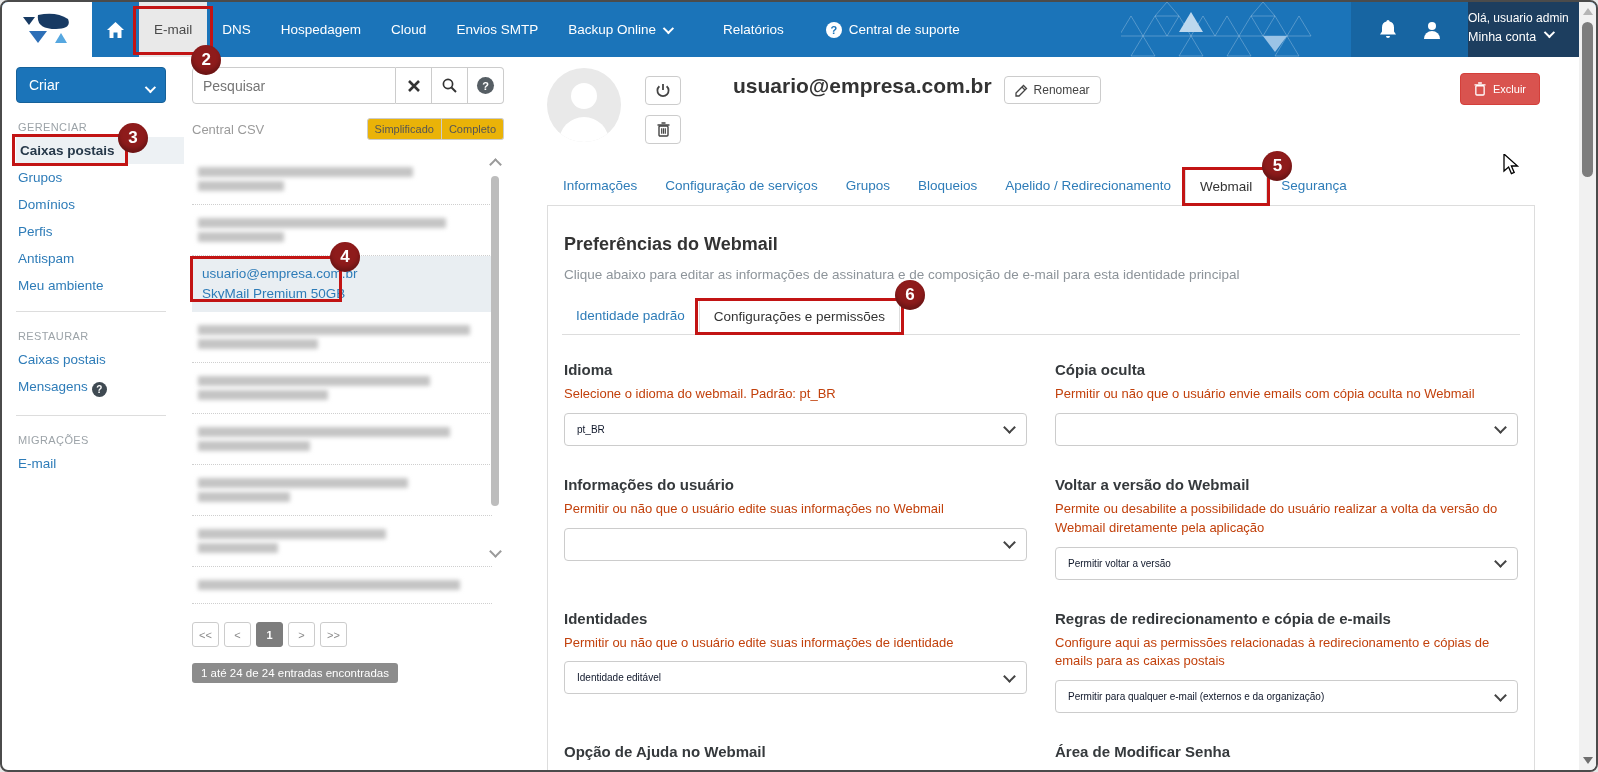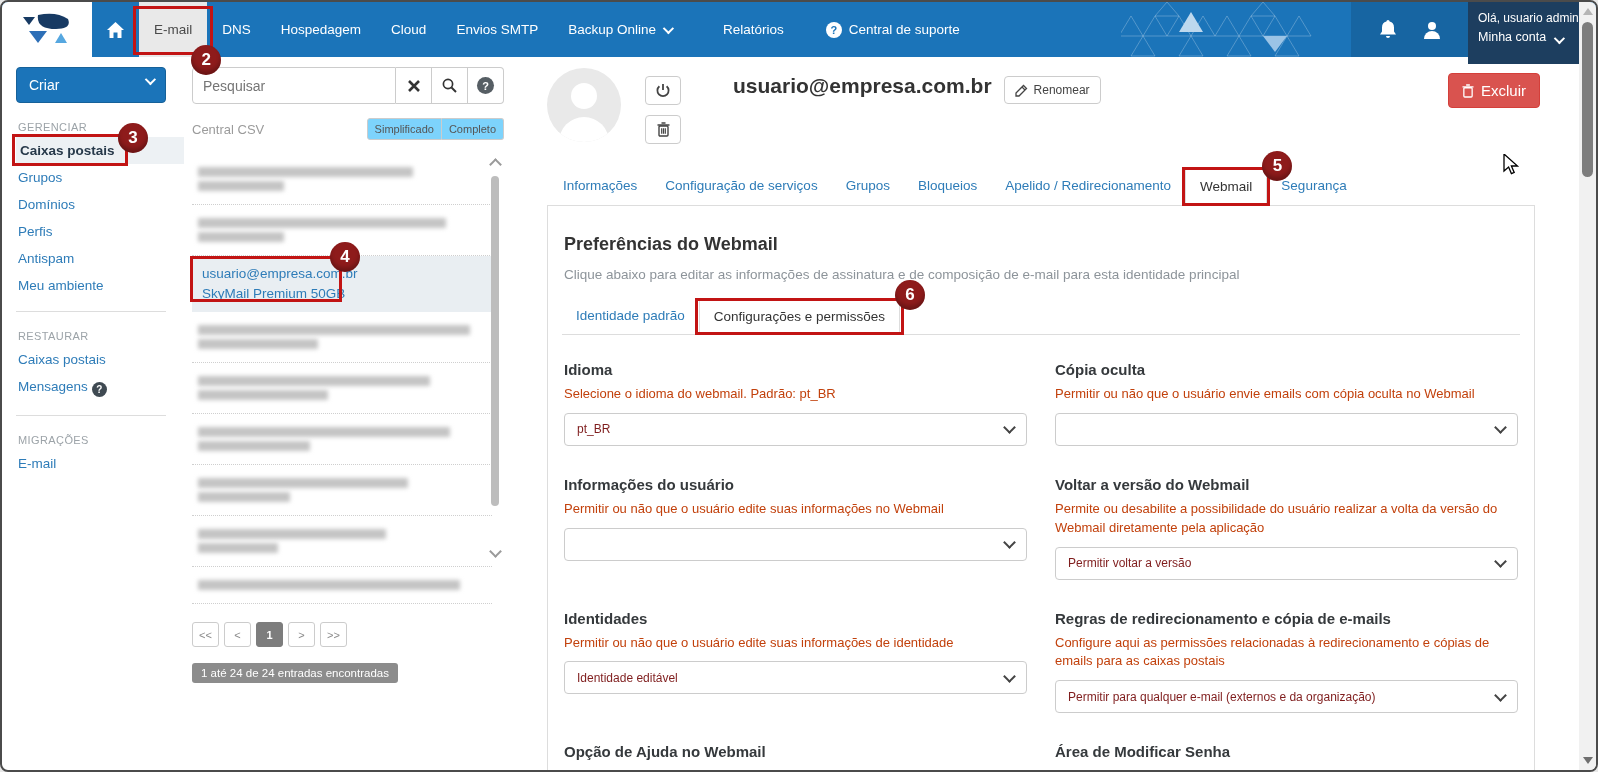--- a/index.html
+++ b/index.html
@@ -26,40 +26,40 @@
   .help-circ {
     width:16px; height:16px; border-radius:50%; background:#fff; color:#1b74b9;
     font-size:11px; font-weight:bold; display:flex; align-items:center; justify-content:center;
   }
   .nav-deco { position:absolute; right:245px; top:0; width:230px; height:55px; opacity:.9; }
   .nav-icon-zone {
     position:absolute; right:128px; top:0; width:117px; height:55px;
     background:rgba(0,0,0,.12); display:flex; align-items:center; justify-content:center; gap:26px;
   }
   .account-panel {
-    position:absolute; right:17px; top:0; width:111px; height:62px;
-    background:#1d3e5f; color:#fff; padding:9px 10px; font-size:12px; cursor:pointer;
+    position:absolute; right:17px; top:0; width:111px; height:55px;
+    background:#1d3e5f; color:#fff; padding:9px 0; font-size:12px; cursor:pointer;
   }
   .account-panel .line1 { white-space:nowrap; }
-  .account-panel .line2 { margin-top:5px; font-size:12.5px; display:flex; align-items:flex-end; gap:8px; }
+  .account-panel .line2 { margin-top:5px; font-size:12.5px; display:flex; align-items:flex-start; gap:8px; }
 
   
   .co-box { position:absolute; border:3px solid #c21414; pointer-events:none; z-index:9; }
   .co-badge {
     position:absolute; width:30px; height:30px; border-radius:50%;
     background:#8e1b1b; color:#fff; font-size:17px; font-weight:bold;
     display:flex; align-items:center; justify-content:center; z-index:10;
     box-shadow:inset 0 -4px 4px rgba(0,0,0,.25); pointer-events:none;
   }
 
   
   .sidebar { position:absolute; left:14px; top:65px; width:172px; font-size:13.5px; }
   .btn-create {
     width:150px; background:#1b74b9; color:#fff; border:1px solid #166199; border-radius:4px;
-    padding:9px 12px; font-size:14px; display:flex; align-items:flex-start; justify-content:space-between; cursor:pointer;
+    padding:9px 12px; font-size:14px; display:flex; align-items:flex-end; justify-content:space-between; cursor:pointer;
   }
   .btn-create .caret { border-color:#fff; }
   .side-section-title { color:#9ca3a8; font-size:11px; letter-spacing:.4px; margin:18px 0 4px 2px; }
   .side-item { position:relative; padding:6px 8px 6px 2px; color:#2e7cb8; cursor:pointer; }
   .side-item.active { background:#edf1f4; color:#27394a; font-weight:bold; width:168px; padding-left:4px; }
   .side-divider { border-top:1px solid #ddd; margin:12px 0 2px; width:150px; }
   .q-badge {
     display:inline-flex; width:15px; height:15px; border-radius:50%; background:#3f4a52; color:#fff;
     font-size:10px; font-weight:bold; align-items:center; justify-content:center; margin-left:4px; vertical-align:-2px;
   }
@@ -74,21 +74,21 @@
   .search-btn {
     width:36px; height:37px; background:#fff; border:1px solid #ccc; border-left:none;
     display:flex; align-items:center; justify-content:center; cursor:pointer; color:#333;
   }
   .search-btn:last-child { border-radius:0 4px 4px 0; }
   .dark-q { width:17px; height:17px; border-radius:50%; background:#565e64; color:#fff; font-size:11px; font-weight:bold; display:flex; align-items:center; justify-content:center; }
   .export-row { display:flex; align-items:center; justify-content:space-between; margin-top:14px; }
   .export-link { color:#9b9b9b; font-size:13px; cursor:pointer; }
   .toggle-btns { display:flex; }
   .mini-btn {
-    font-size:11px; color:#555; background:#7dd3fc; border:1px solid #ccc; padding:4px 7px; cursor:pointer;
+    font-size:11px; color:#555; background:#eab308; border:1px solid #ccc; padding:4px 7px; cursor:pointer;
   }
   .mini-btn:first-child { border-radius:3px 0 0 3px; }
   .mini-btn:last-child { border-radius:0 3px 3px 0; border-left:none; }
 
   .entry-list { position:relative; margin-top:14px; width:300px; }
   .entry { padding:9px 6px; border-bottom:1px dotted #cfcfcf; }
   .entry:last-child { border-bottom:none; }
   .rbar { background:#c4c4c4; border-radius:1px; height:10px; margin:4px 0; filter:blur(2.2px); }
   .entry.selected { background:#e9eef2; border-bottom:none; position:relative; padding:8px 10px; }
   .entry.selected .l1, .entry.selected .l2 { color:#2e7cb8; font-size:13.5px; line-height:20px; }
@@ -122,21 +122,21 @@
   }
   .title-wrap { display:flex; align-items:flex-start; gap:12px; margin:12px 0 0 52px; }
   .page-title { font-size:21px; font-weight:bold; color:#333; }
   .btn-rename {
     display:flex; align-items:center; gap:6px; border:1px solid #ccc; border-radius:4px; background:#fff;
     font-size:12px; color:#444; padding:6px 10px; cursor:pointer; margin-top:2px;
   }
   .btn-delete {
     position:absolute; right:-5px; top:11px; display:flex; align-items:center; gap:7px;
     background:#d9534f; border:1px solid #d43f3a; border-radius:4px; color:#fff;
-    font-size:15px; padding:8px 13px; cursor:pointer;
+    font-size:11px; padding:8px 13px; cursor:pointer;
   }
 
   .tabs { display:flex; border-bottom:1px solid #ddd; padding-left:2px; position:relative; }
   .tab {
     position:relative; padding:11px 14px; font-size:13.5px; color:#2e7cb8; cursor:pointer; white-space:nowrap;
   }
   .tab.active {
     background:#fff; color:#333; border:1px solid #ddd; border-top:3px solid #405870;
     border-bottom:1px solid #fff; margin-bottom:-1px; padding-top:9px;
   }
@@ -154,21 +154,21 @@
   .form-grid {
     display:grid; grid-template-columns:1fr 1fr; column-gap:28px; row-gap:30px; margin-top:26px; padding:0 2px;
   }
   .field { position:relative; }
   .field-label { font-size:15px; color:#35393c; font-weight:bold; margin-bottom:7px; }
   .field-desc { font-size:13px; color:#c2410c; line-height:1.45; margin-bottom:9px; }
   .select {
     height:33px; border:1px solid #ccc; border-radius:4px; background:#fff;
     display:flex; align-items:center; justify-content:space-between; padding:0 12px; cursor:pointer;
   }
-  .select .val { font-size:12px; color:#7f1d1d; }
+  .select .val { font-size:10px; color:#0f172a; }
   .select .chev { border-color:#444; margin-top:-3px; }
 
   
   .page-scroll { position:absolute; top:0; right:0; bottom:0; width:17px; background:#f1f1f1; z-index:20; }
   .ps-thumb { position:absolute; top:20px; left:3px; width:11px; height:155px; background:#7d7d7d; border-radius:6px; }
   .ps-arrow { position:absolute; left:4px; width:0; height:0; border-left:5px solid transparent; border-right:5px solid transparent; }
   .ps-arrow.up { top:6px; border-bottom:7px solid #b5b5b5; }
   .ps-arrow.down { bottom:6px; border-top:7px solid #6f6f6f; }
 
   .cursor { position:absolute; left:1501px; top:152px; z-index:30; pointer-events:none; }

